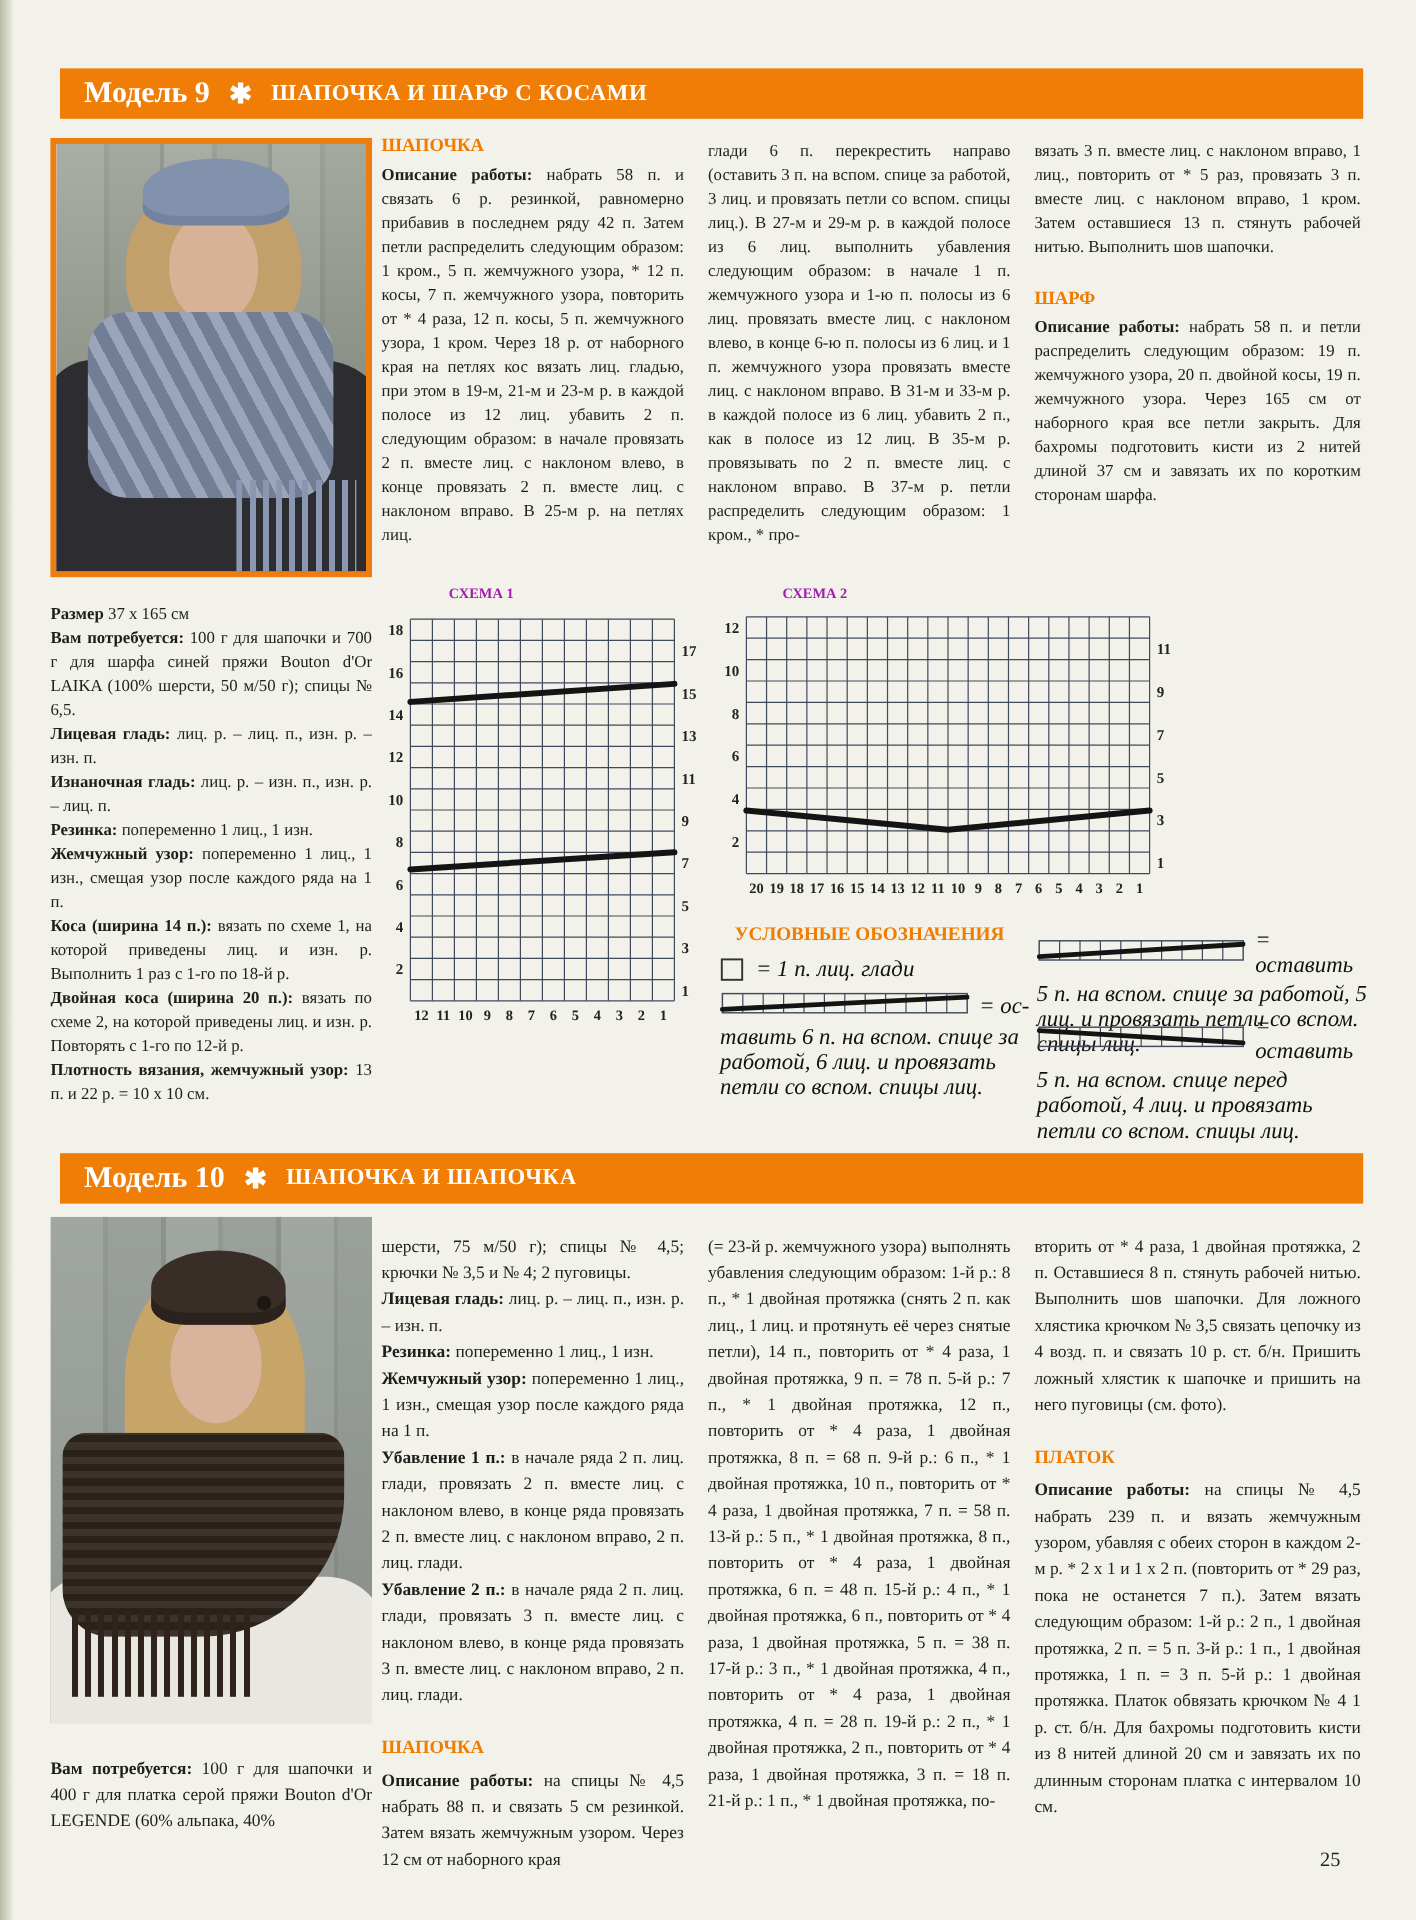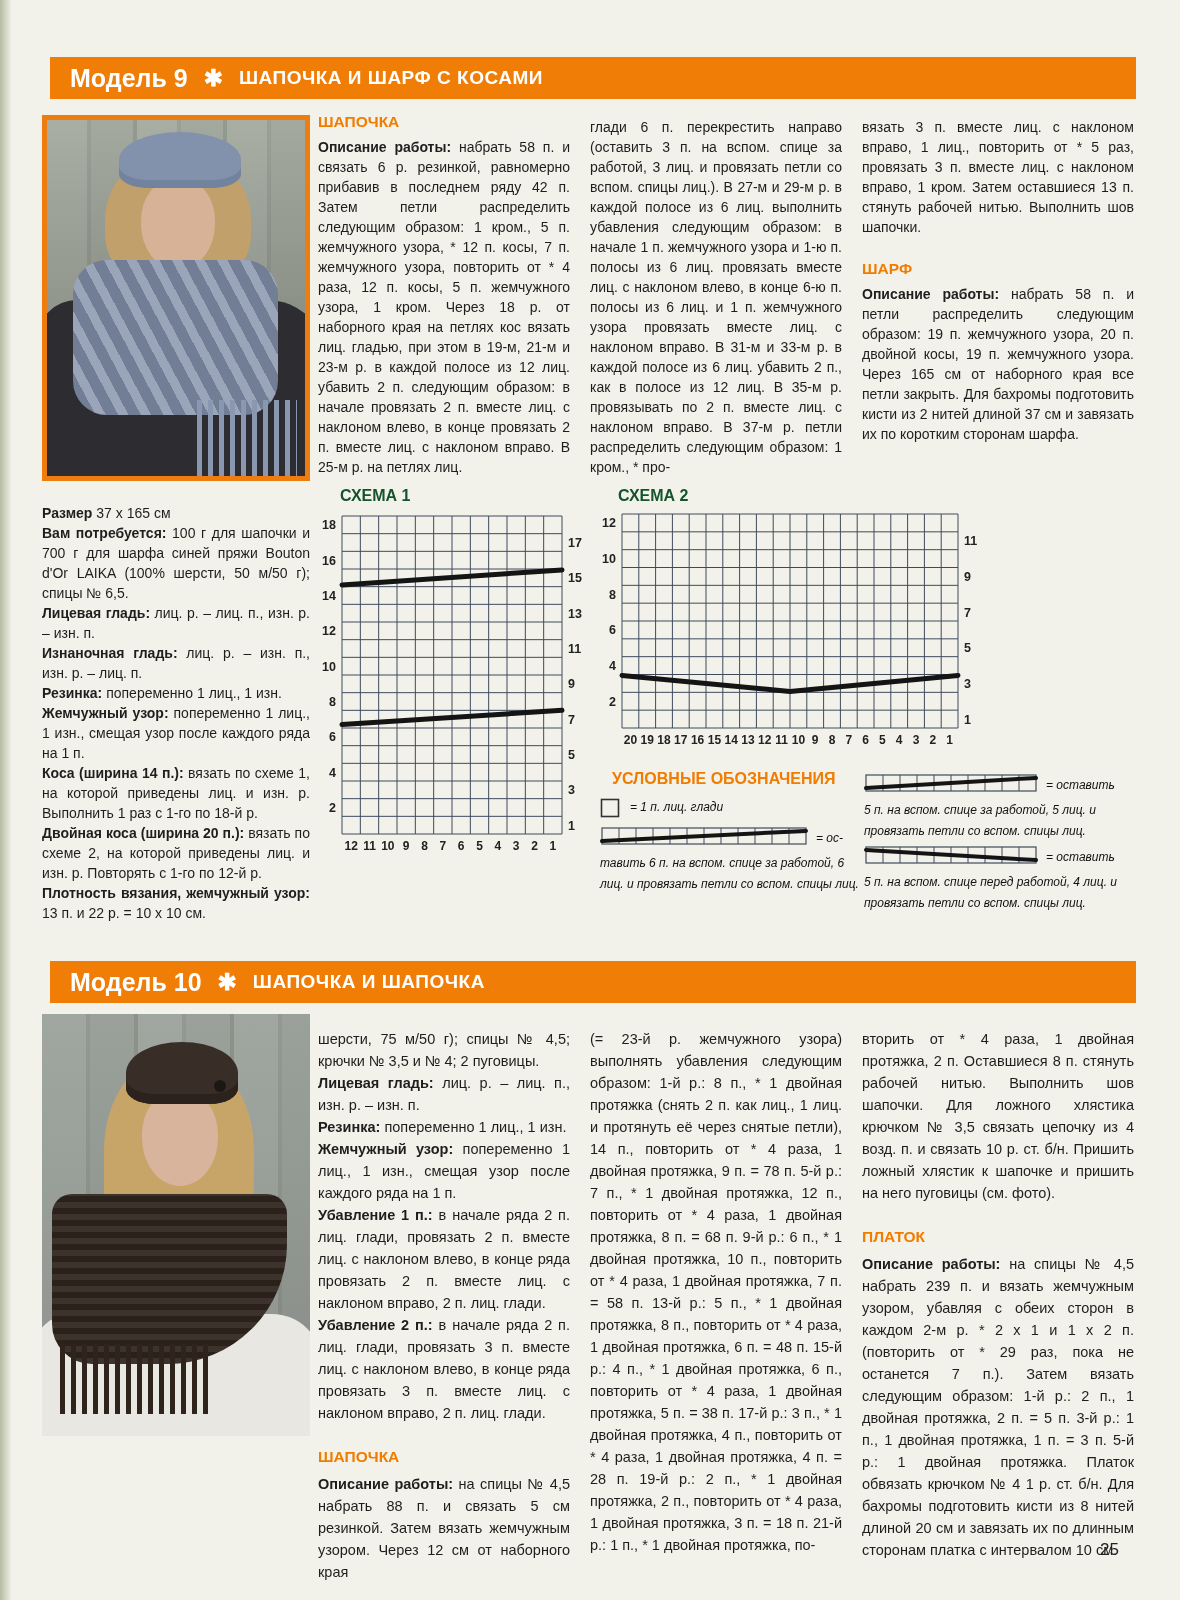--- a/index.html
+++ b/index.html
@@ -1,32 +1,32 @@
 <!DOCTYPE html>
 <html><head>
 <meta charset="utf-8">
 <style>
   html,body{margin:0;padding:0;background:#d8d8d2;}
   #page{position:relative;width:1180px;height:1600px;background:#f2f2ea;overflow:hidden;
-        font-family:Liberation Sans, sans-serif;color:#1e1e1e;}
+        font-family:Liberation Serif, serif;color:#1e1e1e;}
   .scan-edge{position:absolute;left:0;top:0;width:12px;height:100%;
         background:linear-gradient(90deg,#b4bca2,rgba(180,188,162,0));}
   .model-header{position:absolute;left:50px;width:1086px;height:42px;background:#ef7d06;
         display:flex;align-items:center;gap:16px;padding-left:20px;box-sizing:border-box;color:#fff;}
   .mh-model{font-size:25px;font-weight:bold;}
   .mh-star{font-size:23px;font-weight:bold;}
   .mh-title{font-size:19px;font-weight:bold;letter-spacing:.5px;}
   .tcol{position:absolute;font-size:14px;line-height:20px;text-align:justify;}
   .lh22{line-height:22px;font-size:14.5px;}
   .para{margin:0;}
   .sec-head{color:#f07c00;font-weight:bold;font-size:15.5px;margin:0 0 5px;}
   .mt{margin-top:22px;}
-  .chart-title{position:absolute;color:#14532d;font-weight:bold;font-size:16px;}
+  .chart-title{position:absolute;color:#a21caf;font-weight:bold;font-size:12px;margin-left:34px;}
   .chart{position:absolute;}
-  .legend-note{font-style:italic;font-size:12px;line-height:21px;color:#111;}
+  .legend-note{font-style:italic;font-size:19px;line-height:21px;color:#111;}
   .legend-item{position:absolute;}
   .strip-row{display:flex;align-items:center;gap:8px;margin-bottom:3px;}
   .square-row{position:absolute;display:flex;align-items:center;gap:10px;}
   .page-number{position:absolute;font-size:17px;color:#222;}
   
   .photo{position:absolute;overflow:hidden;box-sizing:border-box;}
   .photo .layer{position:absolute;}
   .frame{border:5px solid #ee7d10;}
 </style>
 </head>
@@ -316,20 +316,25 @@
     <div class="layer" style="left:62px;top:40px;width:150px;height:200px;background:#c7a468;border-radius:48% 48% 30% 30%;"></div>
     <div class="layer" style="left:100px;top:76px;width:76px;height:96px;background:#d9b49c;border-radius:46% 46% 50% 50%;"></div>
     <div class="layer" style="left:84px;top:28px;width:112px;height:62px;background:#392d27;border-radius:55% 55% 28% 28%;box-shadow:inset 0 -10px 0 #2c221d;"></div>
     <div class="layer" style="left:172px;top:66px;width:12px;height:12px;background:#1d1713;border-radius:50%;"></div>
     <div class="layer" style="left:10px;top:180px;width:235px;height:170px;background:#30261e;border-radius:20px 20px 120px 40px;
       background-image:repeating-linear-gradient(0deg,rgba(255,255,255,.06) 0 6px,rgba(0,0,0,.12) 6px 12px);"></div>
     <div class="layer" style="left:18px;top:330px;width:150px;height:70px;background:
       repeating-linear-gradient(90deg,#2e241c 0 5px,rgba(0,0,0,0) 5px 11px);"></div>
   </div>
 
+  <div class="tcol lh22" style="left:42px;top:1463px;width:268px;">
+    <div>
+        <p class="para"><b>Вам потребуется: </b>100 г для шапочки и 400 г для платка серой пряжи Bouton d'Or LEGENDE (60% альпака, 40%</p>
+      </div>
+  </div>
 
   <div class="tcol lh22" style="left:318px;top:1028px;width:252px;">
     <div>
         <p class="para">шерсти, 75 м/50 г); спицы № 4,5; крючки № 3,5 и № 4; 2 пуговицы.</p>
         <p class="para"><b>Лицевая гладь: </b>лиц. р. – лиц. п., изн. р. – изн. п.</p>
         <p class="para"><b>Резинка: </b>попеременно 1 лиц., 1 изн.</p>
         <p class="para"><b>Жемчужный узор: </b>попеременно 1 лиц., 1 изн., смещая узор после каждого ряда на 1 п.</p>
         <p class="para"><b>Убавление 1 п.: </b>в начале ряда 2 п. лиц. глади, провязать 2 п. вместе лиц. с наклоном влево, в конце ряда провязать 2 п. вместе лиц. с наклоном вправо, 2 п. лиц. глади.</p>
         <p class="para"><b>Убавление 2 п.: </b>в начале ряда 2 п. лиц. глади, провязать 3 п. вместе лиц. с наклоном влево, в конце ряда провязать 3 п. вместе лиц. с наклоном вправо, 2 п. лиц. глади.</p>
       </div>

